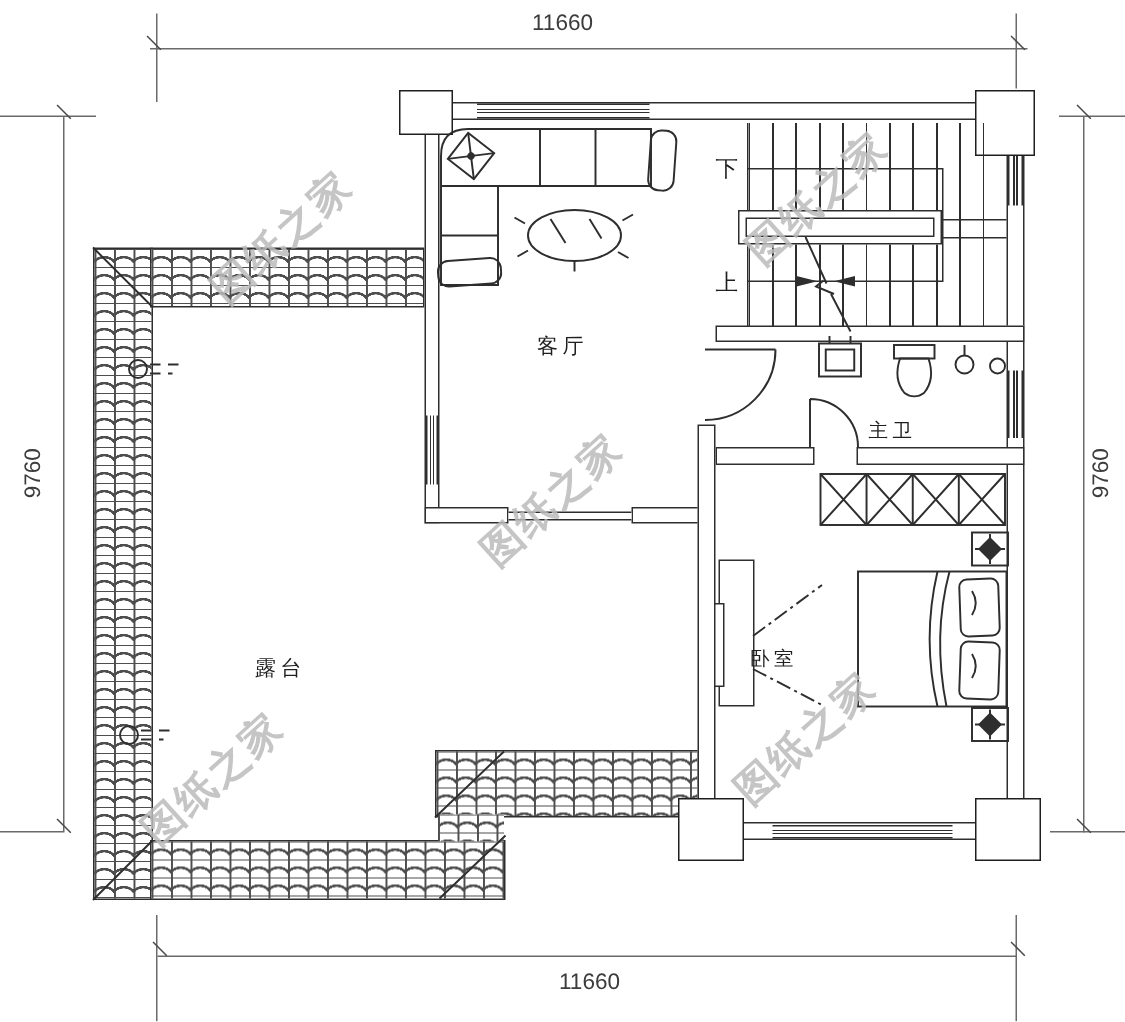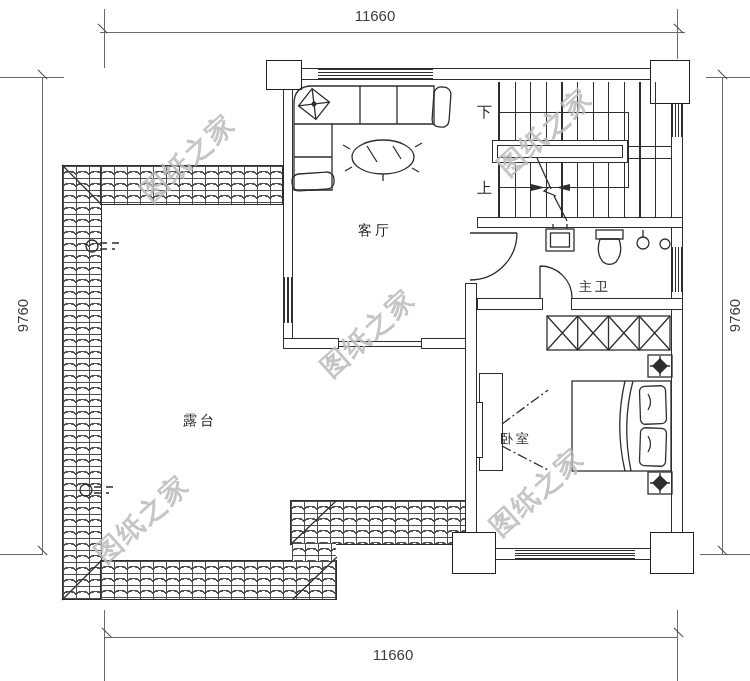--- a/index.html
+++ b/index.html
@@ -200,21 +200,21 @@
       <circle cx="86" cy="490" r="6"></circle>
       <path d="M94,487 h24 M94,493 h15" stroke-dasharray="7 5"></path>
     </g>
 
     <g>
       <path d="M502,424 L548,390 M502,446 L548,470" stroke-dasharray="10 3 2 3"></path>
     </g>
   </svg>
 
   <div class="lbl" style="left:358px;top:222px;width:60px;text-align:left">客厅</div>
-  <div class="lbl" style="left:170px;top:412px;width:60px;text-align:center">露台</div>
+  <div class="lbl" style="left:170px;top:437px;width:60px;">露台</div>
   <div class="lbl" style="left:565px;top:278px;width:60px;text-align:center;font-size:13px">主卫</div>
   <div class="lbl" style="left:486px;top:430px;width:60px;text-align:center;font-size:13px">卧室</div>
 
   <div class="wm" style="left:188px;top:158px">图纸之家</div>
   <div class="wm" style="left:545px;top:132px">图纸之家</div>
   <div class="wm" style="left:368px;top:333px">图纸之家</div>
   <div class="wm" style="left:142px;top:519px">图纸之家</div>
   <div class="wm" style="left:537px;top:492px">图纸之家</div>
 
 </div>

